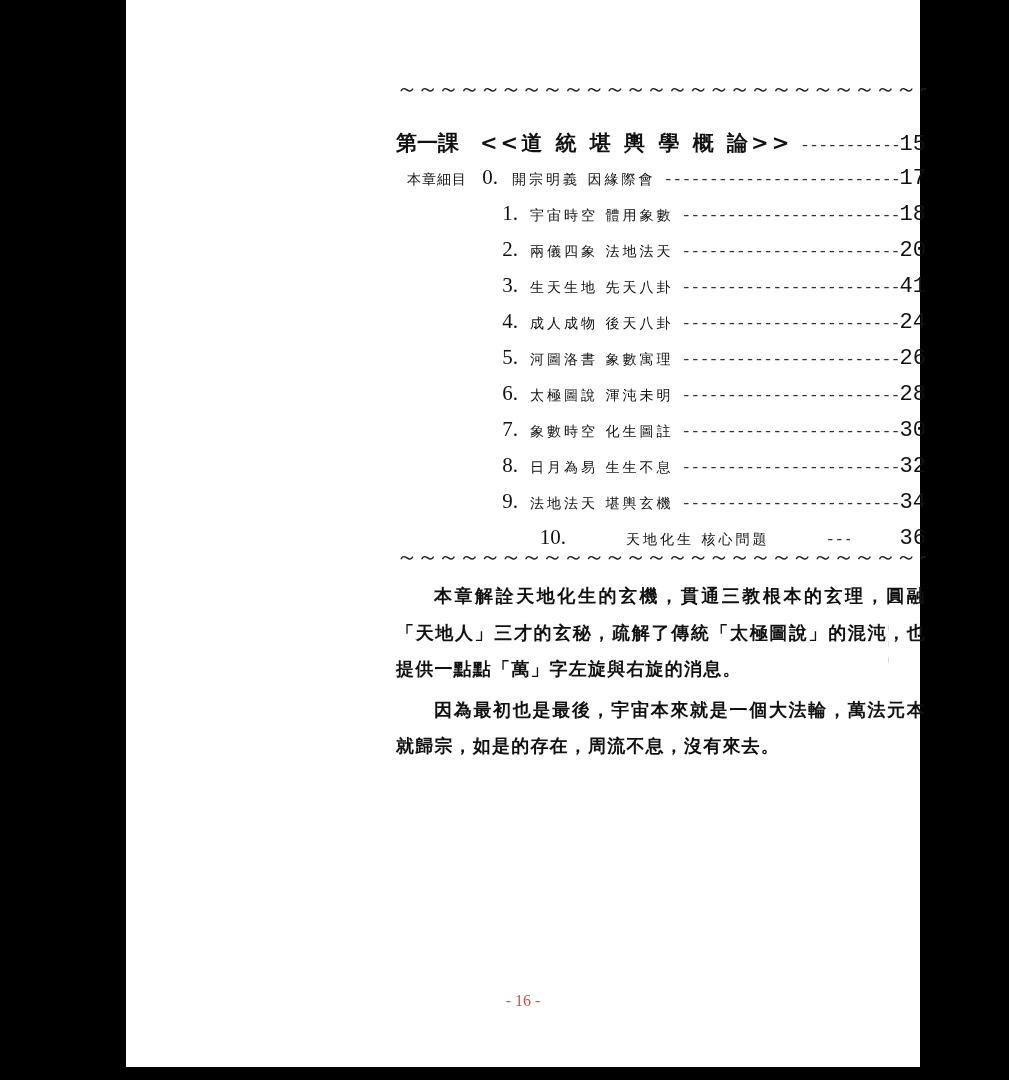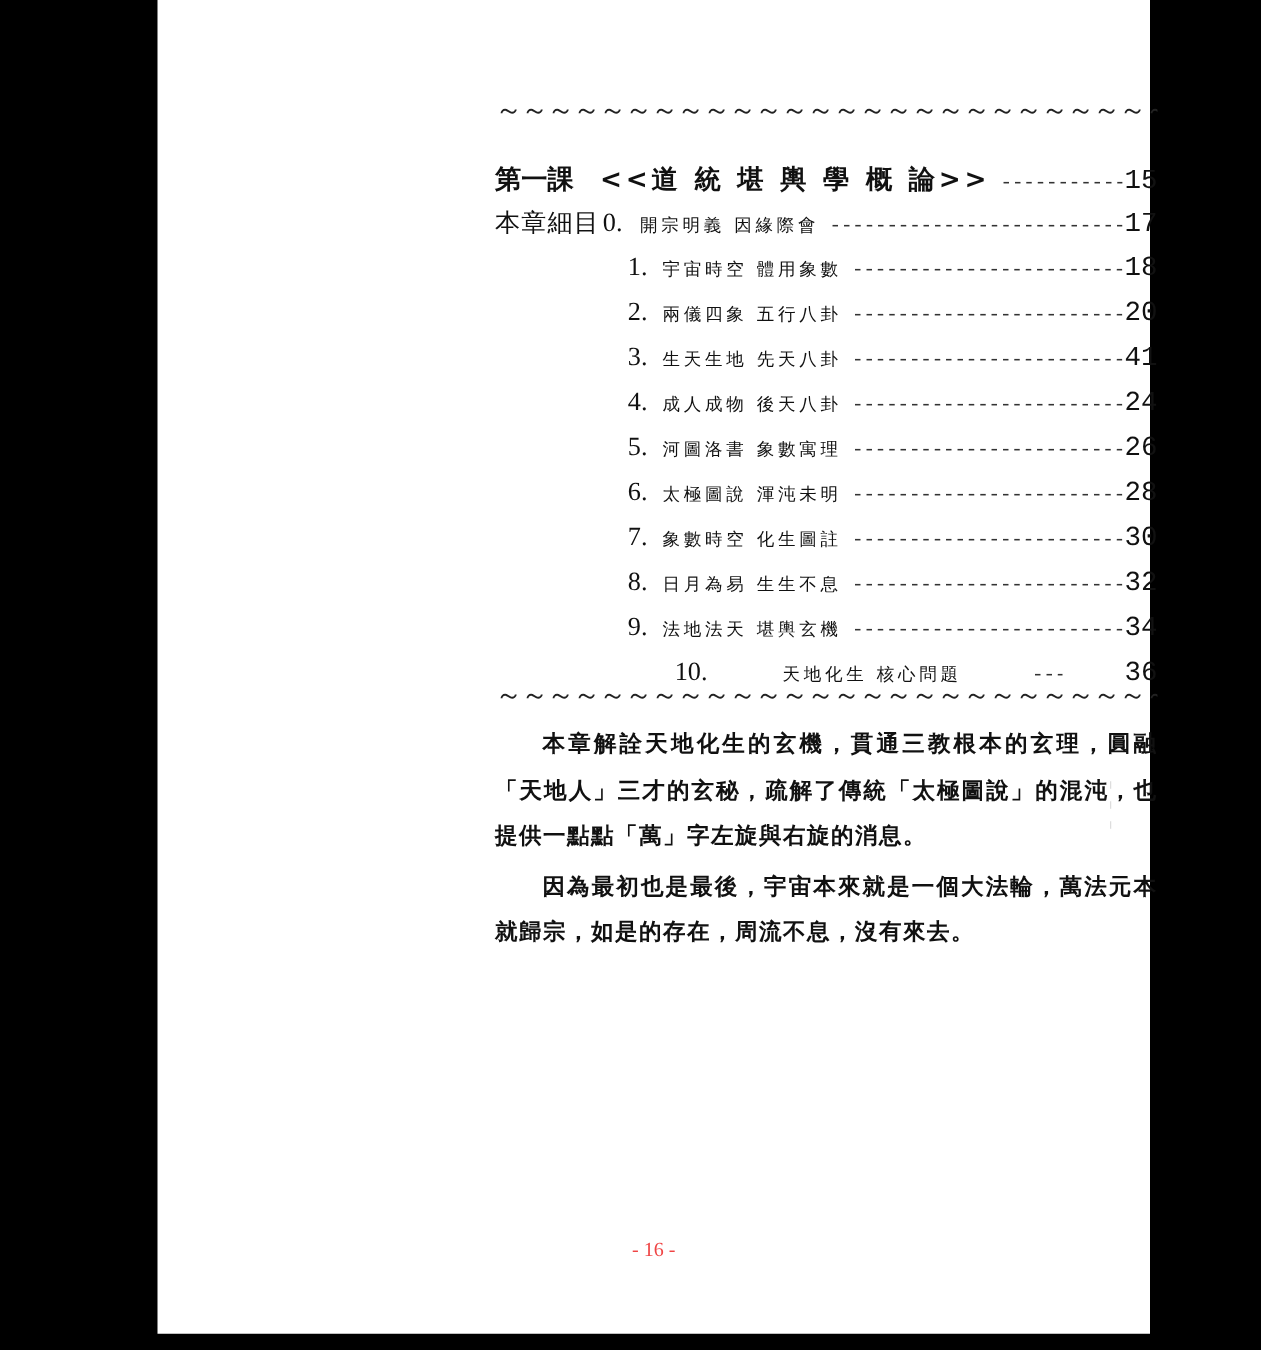--- a/index.html
+++ b/index.html
@@ -62,21 +62,21 @@
       width: 84px;
       flex: none;
     }
     .lesson-title {
       flex: none;
       letter-spacing: 3px;
     }
     .section-label {
       width: 82px;
       flex: none;
-      font-size: 20px;
+      font-size: 14px;
       letter-spacing: 1px;
       text-align: center;
     }
     .num {
       flex: none;
       width: 40px;
       text-align: right;
       font-family: "Liberation Serif", serif;
       font-size: 21px;
       margin-right: 12px;
@@ -179,21 +179,21 @@
       <span class="row-indent"></span>
       <span class="num">1.</span>
       <span class="entry-text">宇宙時空 體用象數</span>
       <span class="leader"></span>
       <span class="page-num">18</span>
     </div>
 
     <div class="toc-row" style="top:221px;">
       <span class="row-indent"></span>
       <span class="num">2.</span>
-      <span class="entry-text">兩儀四象 五行八卦</span>
+      <span class="entry-text">兩儀四象 法地法天</span>
       <span class="leader"></span>
       <span class="page-num">20</span>
     </div>
 
     <div class="toc-row" style="top:257px;">
       <span class="row-indent"></span>
       <span class="num">3.</span>
       <span class="entry-text">生天生地 先天八卦</span>
       <span class="leader"></span>
       <span class="page-num">41</span>

